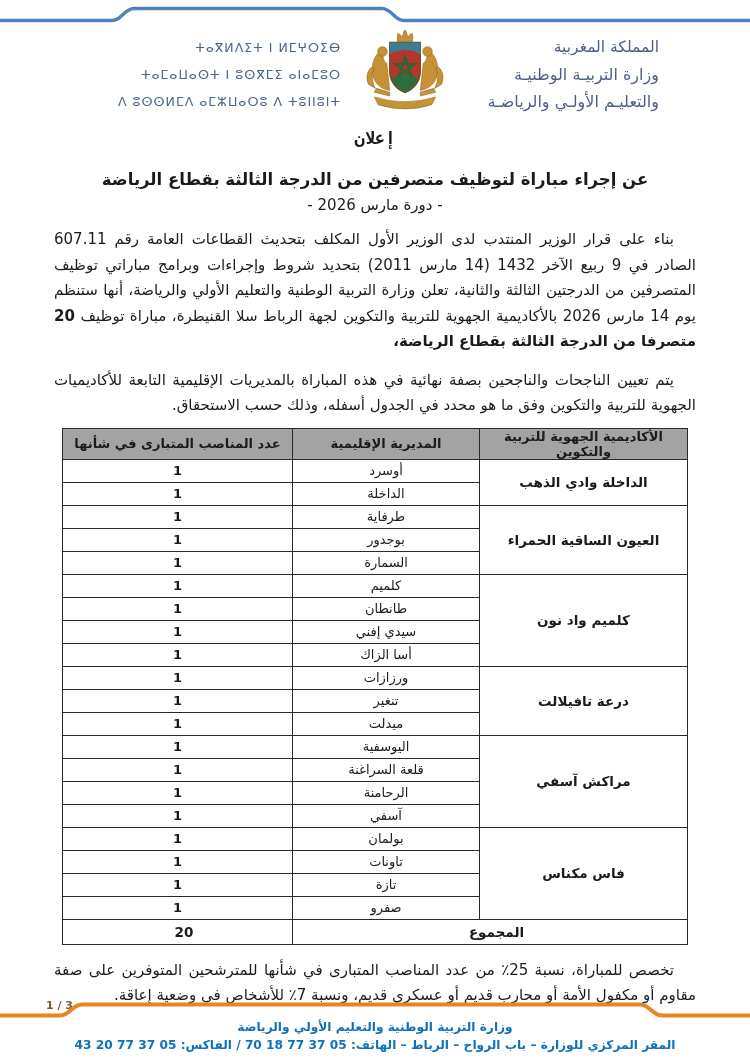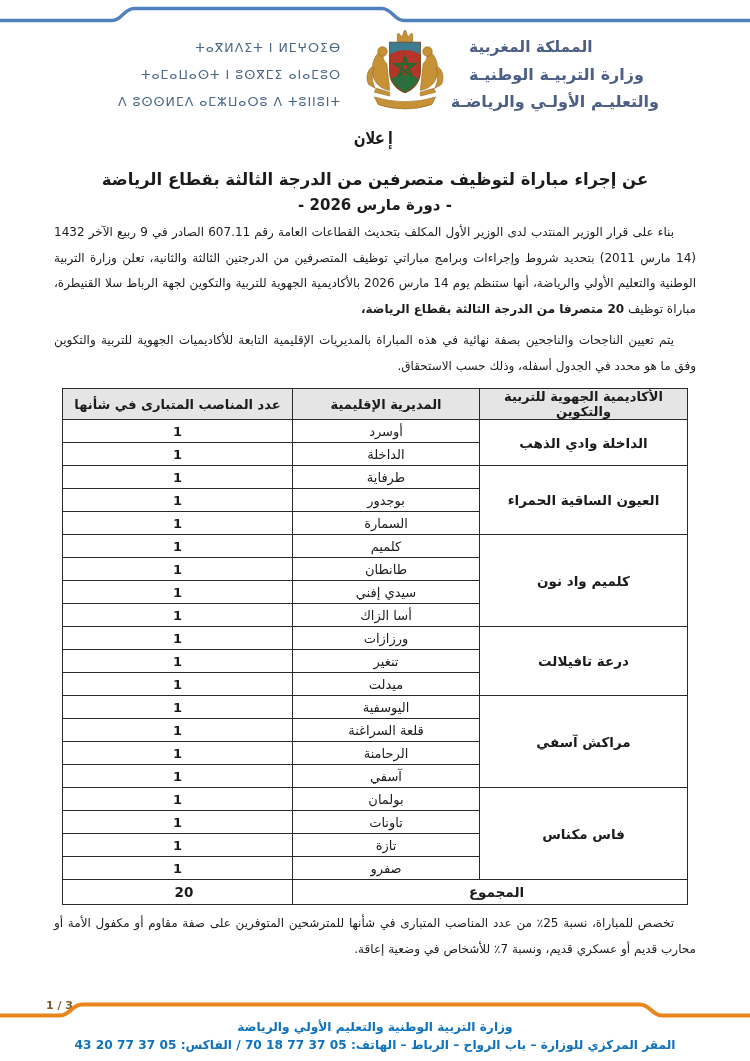--- a/index.html
+++ b/index.html
@@ -5,35 +5,35 @@
   html,body{margin:0;padding:0;background:#e9e9e9;}
   .page{
     width:750px;height:1061px;margin:0 auto;position:relative;overflow:hidden;
     background:#ffffff;direction:rtl;color:#1b1b1b;
     font-family:"DejaVu Sans",sans-serif;
   }
   
   .top-swoosh{display:block;width:750px;height:24px;}
   
   .hdr{display:flex;align-items:center;justify-content:center;gap:14px;margin-top:4px;height:92px;}
-  .hdr-ar{width:190px;text-align:left;font-weight:bold;color:#4d5f86;font-size:16px;line-height:27px;white-space:nowrap;}
+  .hdr-ar{width:190px;text-align:right;font-weight:normal;color:#4d5f86;font-size:16px;line-height:27px;white-space:nowrap;}
   .hdr-ar .l1{font-size:15.5px;}
   .hdr-logo{width:100px;display:flex;justify-content:center;}
   .hdr-tif{width:250px;text-align:right;color:#4b6788;font-size:12.5px;line-height:27px;letter-spacing:1px;direction:ltr;white-space:nowrap;}
   
   .t1{text-align:center;font-weight:bold;font-size:17px;margin:8px 0 0;font-family:Liberation Mono, monospace;}
   .t2{text-align:center;font-weight:bold;font-size:16.5px;margin:21px 30px 0;white-space:nowrap;}
-  .t3{text-align:center;font-weight:bold;font-size:15px;margin:7px 0 0;}
-  
-  .para{margin:6px 54px 0;font-size:12px;line-height:25.5px;text-align:justify;text-indent:22px;}
+  .t3{text-align:center;font-weight:normal;font-size:15px;margin:7px 0 0;}
+  
+  .para{margin:13px 54px 0;font-size:15px;line-height:25.5px;text-align:justify;text-indent:22px;}
   .para b{font-weight:bold;}
   
   table.alloc{width:625px;margin:9px auto 0;border-collapse:collapse;table-layout:fixed;border:1.6px solid #2a2a2a;}
   .alloc th,.alloc td{border:1px solid #2a2a2a;text-align:center;vertical-align:middle;padding:0 3px;}
-  .alloc thead th{background:#e5e5e5;font-size:13px;font-weight:bold;height:28px;}
+  .alloc thead th{background:#a3a3a3;font-size:13px;font-weight:bold;height:28px;}
   .alloc tbody td{height:22px;font-size:13px;}
   .alloc td.academy{font-weight:bold;font-size:13.5px;text-align:center;}
   .alloc td.num{font-weight:bold;font-size:13px;}
   .alloc tfoot td{font-weight:bold;height:24px;font-size:13.5px;padding-left:16px;}
   
   .footer{position:absolute;bottom:0;left:0;width:750px;height:62px;}
   .footer-swoosh{display:block;position:absolute;top:2px;left:0;}
   .page-num{position:absolute;top:0;left:46px;font-size:11px;font-weight:bold;color:#7d5a2f;direction:ltr;}
   .footer-text{position:absolute;top:19px;width:100%;text-align:center;color:#0f72bd;font-weight:bold;font-size:12.2px;line-height:18px;}
 </style>

